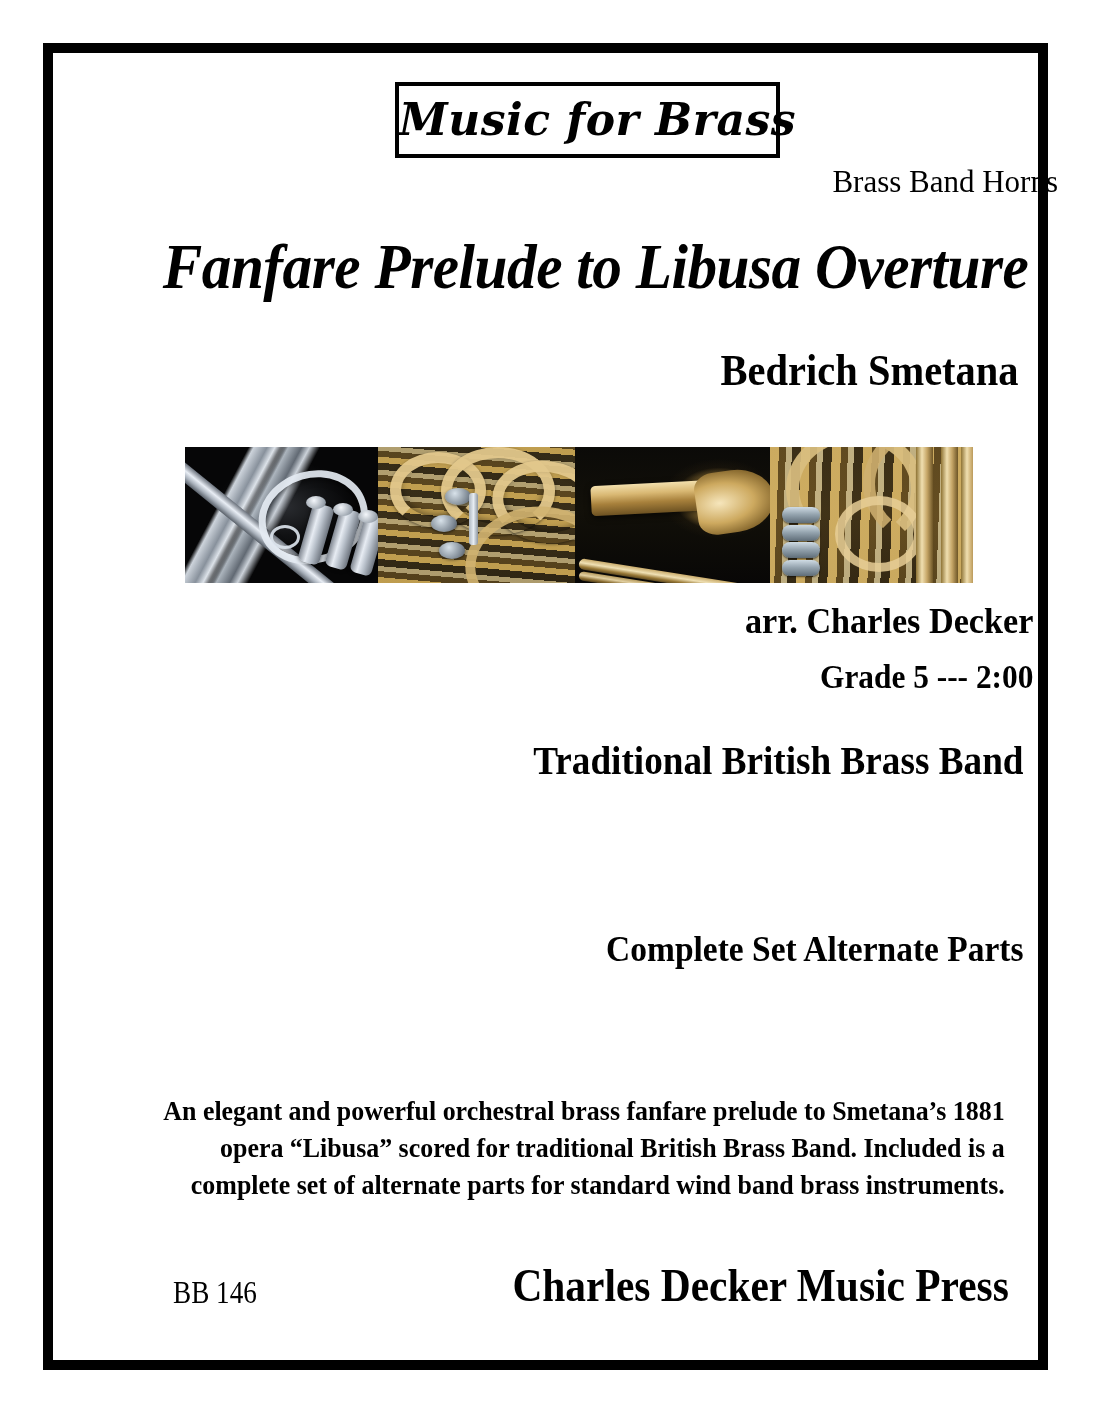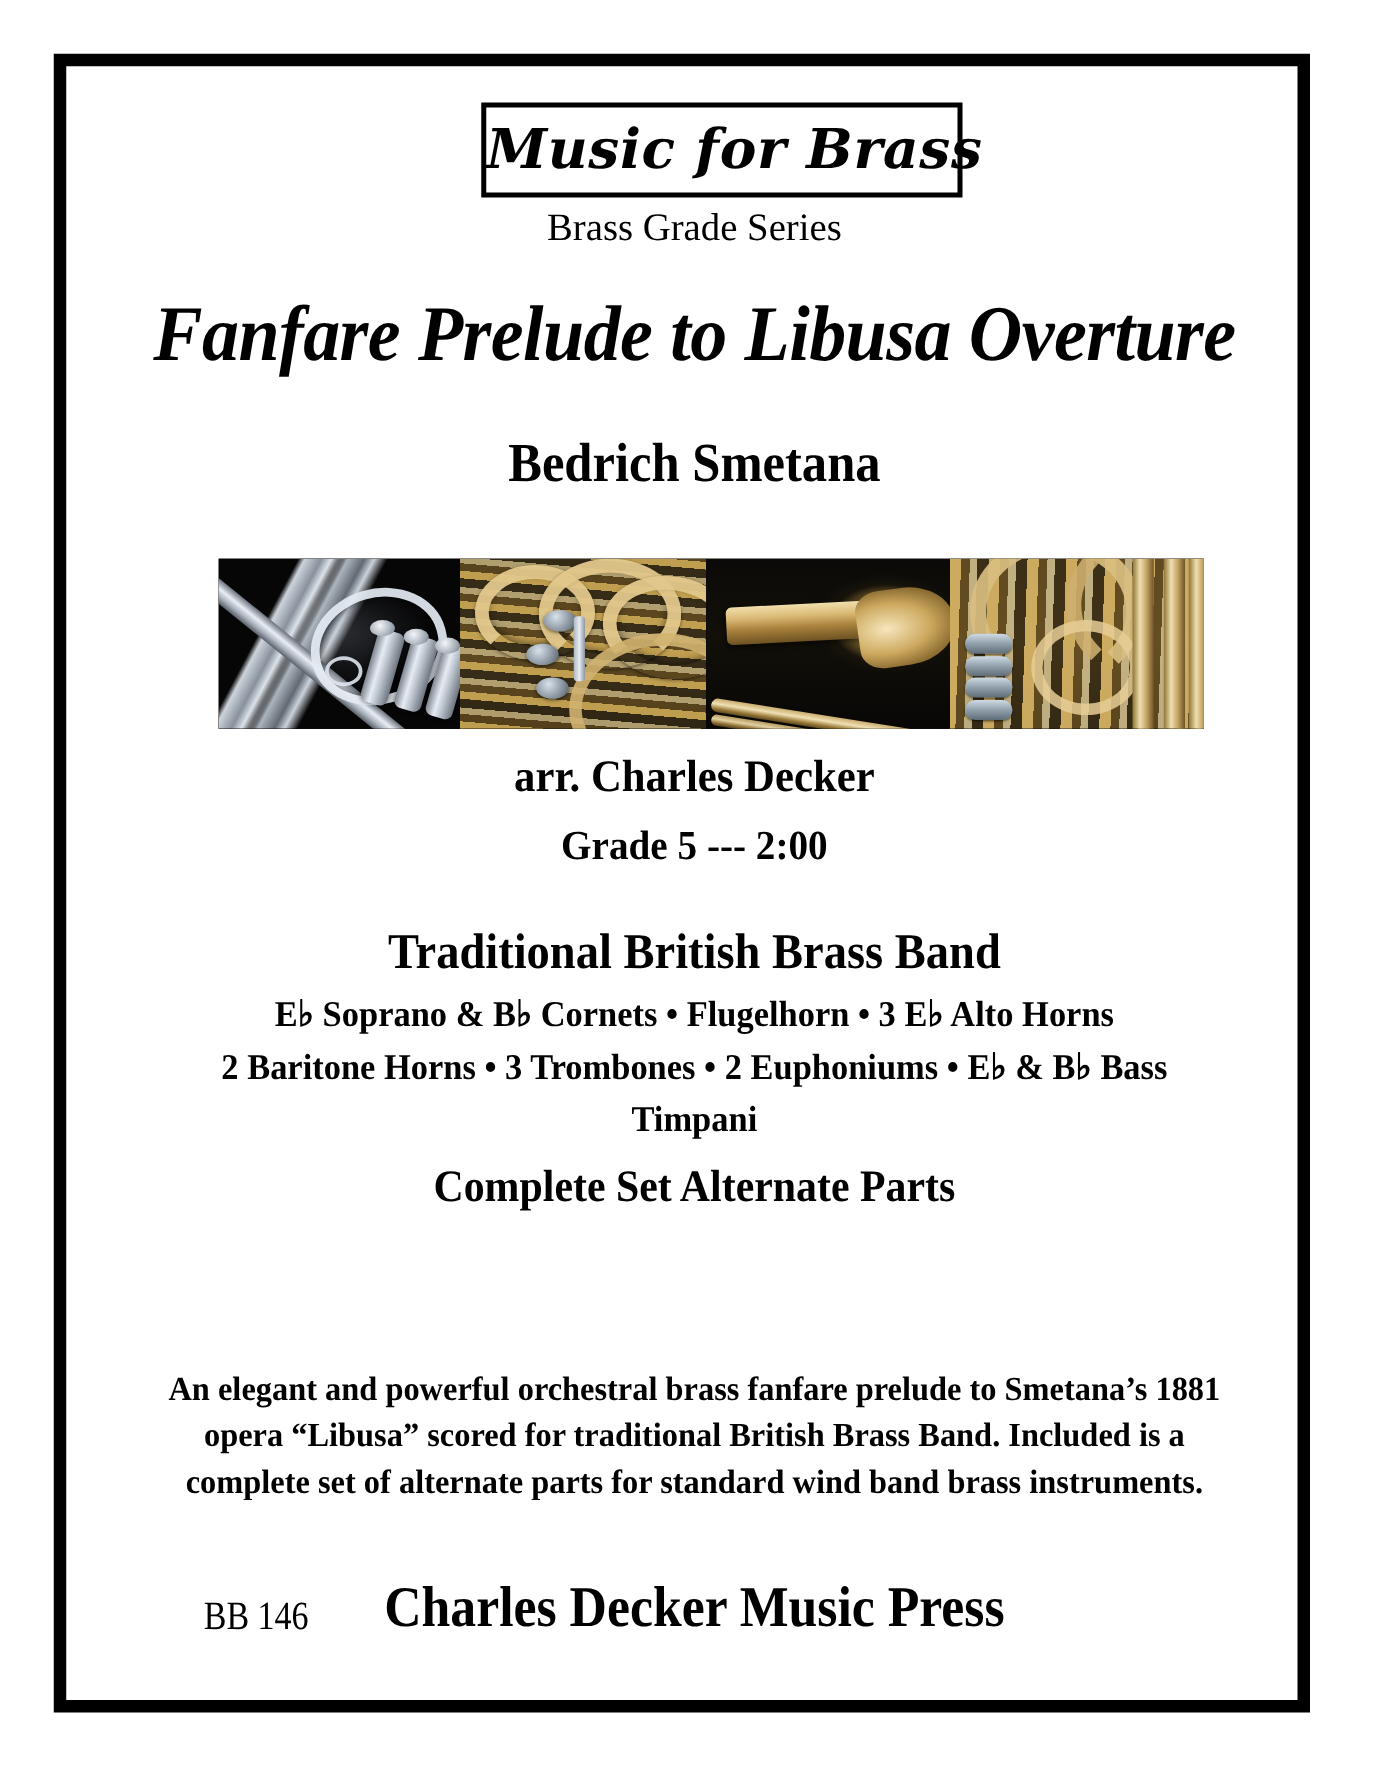--- a/index.html
+++ b/index.html
@@ -23,25 +23,25 @@
     top: 43px;
     width: 1005px;
     height: 1327px;
     border: 10px solid #000000;
     box-sizing: border-box;
     background: #ffffff;
   }
 
   #content {
     position: absolute;
-    left: 10px;
+    left: 20px;
     top: 0;
     width: 985px;
     height: 100%;
-    text-align: center;
+    text-align: right;
   }
 
   
   #series-box {
     position: absolute;
     left: 322px;
     top: 29px;
     width: 385px;
     height: 76px;
     border: 4px solid #000000;
@@ -410,21 +410,21 @@
 </head>
 <body>
 
 <div id="page-frame">
   <div id="content">
 
     <div id="series-box">
       <div class="script">Music for Brass</div>
     </div>
 
-    <div id="series-sub">Brass Grade Series</div>
+    <div id="series-sub">Brass Band Horns</div>
 
     <div id="main-title">Fanfare Prelude to Libusa Overture</div>
 
     <div id="composer">Bedrich Smetana</div>
 
     <div id="photo-strip">
       <div class="photo-panel p1">
         <div class="bg"></div>
         <div class="tube"></div>
         <div class="ring"></div>
@@ -466,25 +466,20 @@
         <div class="pad pd2"></div>
         <div class="pad pd3"></div>
         <div class="pad pd4"></div>
       </div>
     </div>
 
     <div id="arranger">arr. Charles Decker</div>
     <div id="grade">Grade 5 --- 2:00</div>
 
     <div id="instr-heading">Traditional British Brass Band</div>
-    <div id="instr-lines">
-      <div class="iline">E♭ Soprano &amp; B♭ Cornets  •  Flugelhorn • 3 E♭ Alto Horns</div>
-      <div class="iline">2 Baritone Horns • 3 Trombones  •  2 Euphoniums  •  E♭ &amp; B♭ Bass</div>
-      <div class="iline">Timpani</div>
-    </div>
 
     <div id="alt-heading">Complete Set Alternate Parts</div>
 
     <div id="description">An elegant and powerful orchestral brass fanfare prelude to Smetana’s 1881 opera “Libusa” scored for traditional British Brass Band. Included is a complete set of alternate parts for standard wind band brass instruments.</div>
 
     <div id="catalog-number">BB 146</div>
     <div id="publisher">Charles Decker Music Press</div>
 
   </div>
 </div>

